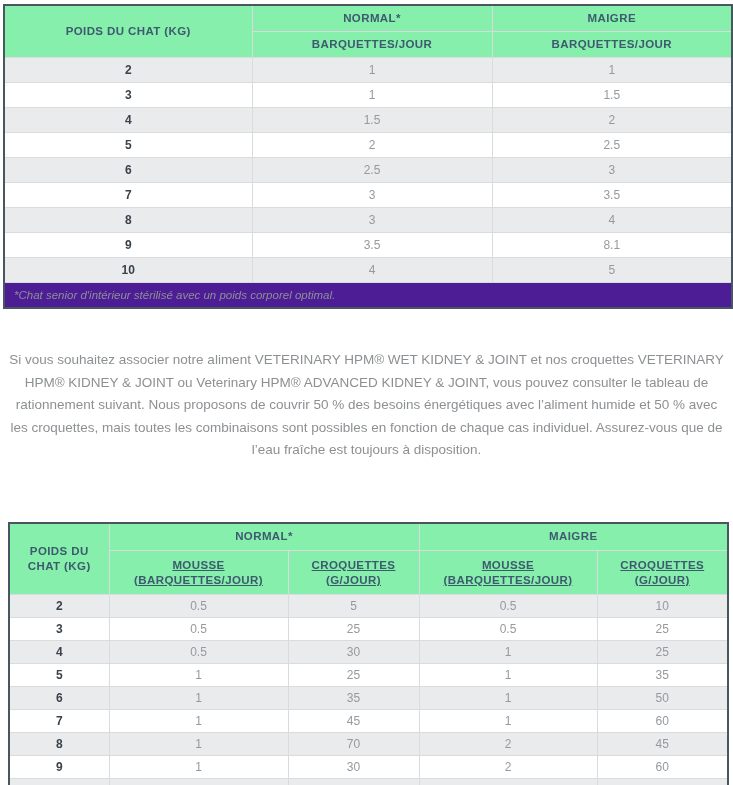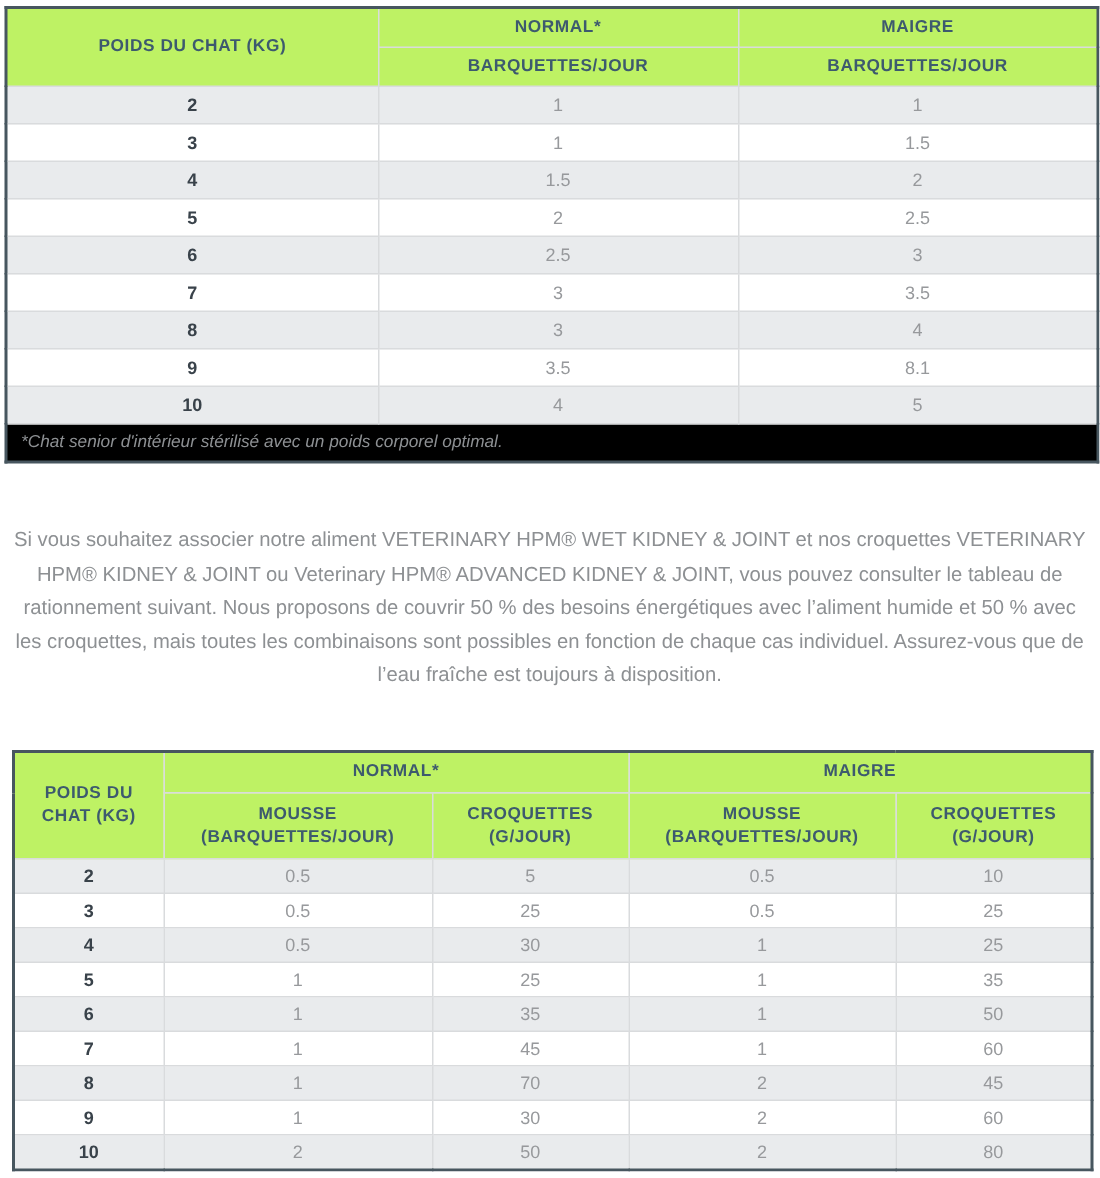--- a/index.html
+++ b/index.html
@@ -19,21 +19,21 @@
   th, td {
     border: 1px solid var(--grid, #d9dbdd);
     text-align: center;
     box-sizing: border-box;
   }
   th {
     color: var(--header-text, #3d5a6e);
     font-weight: bold;
     font-size: 11.5px;
     letter-spacing: 0.4px;
-    background: #bef264;
+    background: #86efac;
     padding: 5px 3px;
     line-height: 15px;
   }
   td {
     font-size: 12px;
     color: var(--data-text, #97999c);
     height: 24px;
     padding: 1px 3px;
   }
   td.w {
@@ -45,39 +45,39 @@
 
   
   .t1 { width: 728px; margin-left: 3px; }
   .t1 thead th { height: 26px; }
   .t1 td { height: 25px; }
   .t1 .footnote {
     text-align: left;
     font-style: italic;
     font-size: 11.5px;
     color: var(--muted, #8d9093);
-    background: #000000;
+    background: #4c1d95;
     padding: 6px 9px;
     height: auto;
   }
 
   
   .para {
     width: 716px;
-    margin: 40px auto 38px auto;
+    margin: 40px auto 60px auto;
     text-align: center;
     font-size: 13.5px;
     line-height: 22.5px;
     color: var(--muted, #8d9093);
   }
 
   
   .t2 { width: 719px; margin-left: 8px; }
   .t2 thead tr.group th { height: 28px; }
-  .t2 thead tr.sub th { height: 44px; padding: 4px 2px; }
+  .t2 thead tr.sub th { height: 44px; padding: 4px 2px; text-decoration: underline; }
   .t2 td { height: 23px; }
 </style>
 </head>
 <body>
 
 <div class="page">
 
   <table class="t1">
     <colgroup>
       <col style="width:248px">

